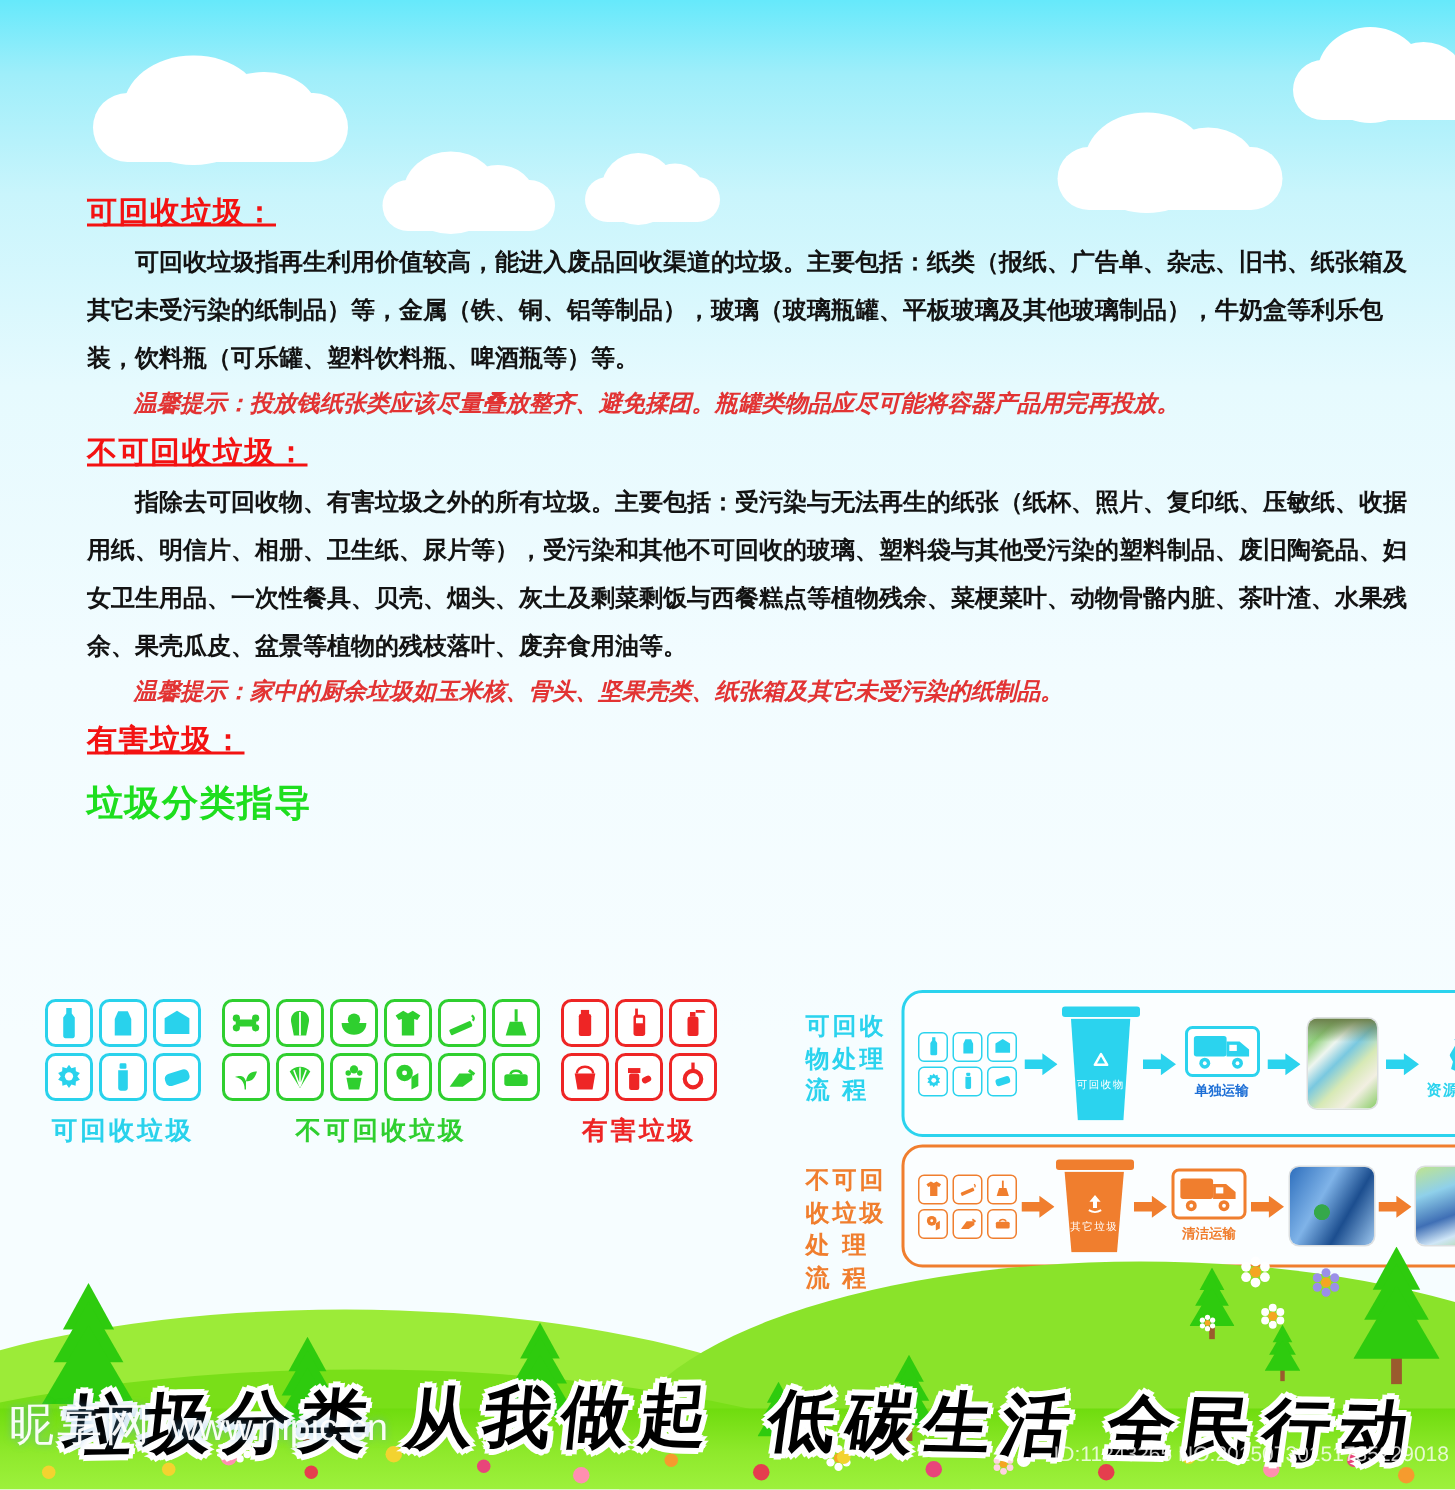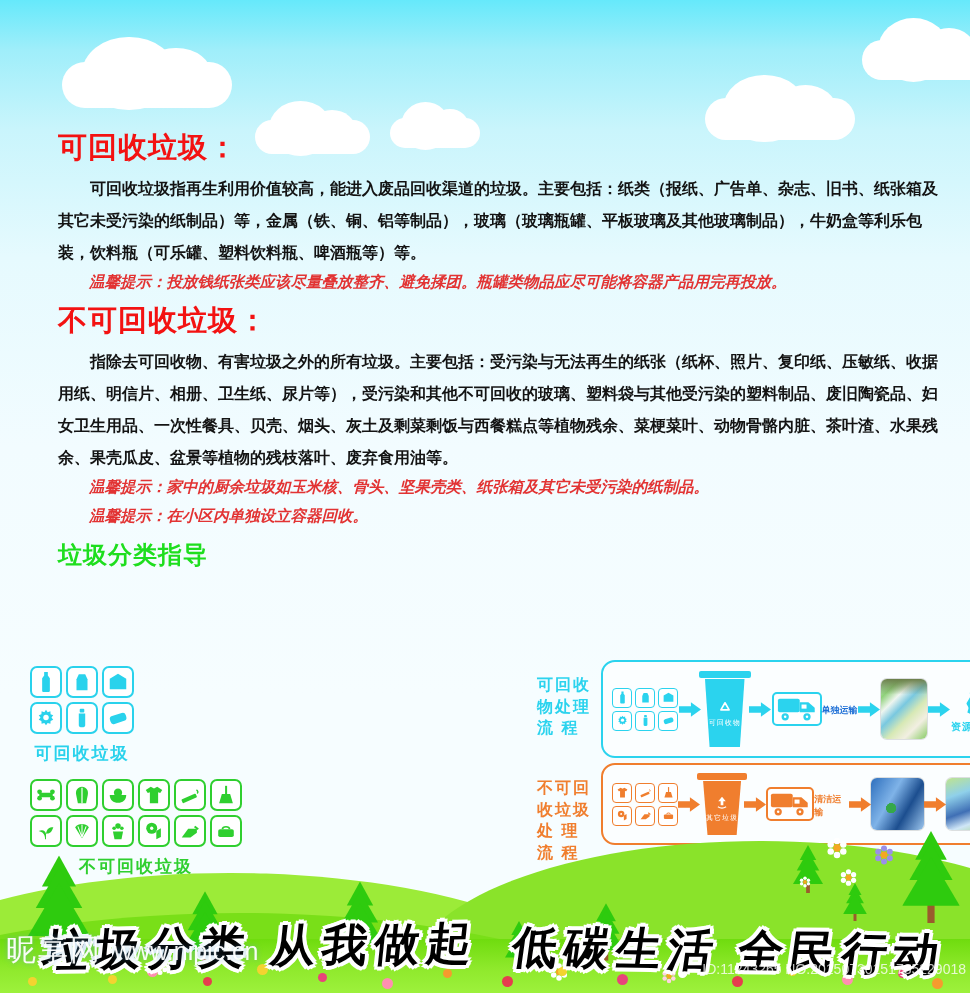--- a/index.html
+++ b/index.html
@@ -11,27 +11,27 @@
   .cloud::before,.cloud::after{content:"";position:absolute;background:#fff;border-radius:50%;}
   .cloud::before{width:55%;height:160%;left:12%;top:-55%;}
   .cloud::after{width:42%;height:120%;right:12%;top:-30%;}
   
   .title{position:absolute;top:40px;left:0;width:100%;text-align:center;margin:0;
     font-size:54px;font-weight:bold;letter-spacing:3px;color:#2fd32f;white-space:nowrap;
     text-shadow:-3px -3px 0 #fff,3px -3px 0 #fff,-3px 3px 0 #fff,3px 3px 0 #fff,0 -3px 0 #fff,0 3px 0 #fff,-3px 0 0 #fff,3px 0 0 #fff;}
   
   .sections{position:absolute;left:58px;top:128px;width:880px;}
   .sec{margin-bottom:8px;}
-  .sec h2{margin:0 0 5px;font-size:29px;color:#f31212;letter-spacing:1px;}
+  .sec h2{margin:0 0 5px;font-size:20px;color:#f31212;letter-spacing:1px;text-decoration:underline;}
   .sec .body{margin:0;font-size:16px;line-height:32px;text-indent:2em;color:#131313;font-weight:bold;}
   .tip{margin:3px 0 0 2em;font-size:15.5px;color:#e23333;font-weight:bold;font-style:italic;
     font-family:"Liberation Serif","DejaVu Serif",serif;}
   .guide-h{margin:12px 0 0;font-size:24px;color:#1ede1e;letter-spacing:1px;}
   
-  .guidance{position:absolute;left:30px;top:666px;width:450px;display:flex;gap:14px;align-items:flex-start;flex-direction:column;}
+  .guidance{position:absolute;left:30px;top:666px;width:450px;display:flex;gap:14px;align-items:flex-start;}
   .g-group{display:flex;flex-direction:column;align-items:center;color:var(--c);}
   .g-grid{display:grid;gap:4px;}
   .cols3{grid-template-columns:repeat(3,32px);}
   .cols6{grid-template-columns:repeat(6,32px);}
   .g-cell{width:32px;height:32px;border:2px solid var(--c);border-radius:7px;background:#fff;
     display:flex;align-items:center;justify-content:center;box-sizing:border-box;color:var(--c);}
   .g-cell svg{width:22px;height:22px;fill:currentColor;}
   .g-caption{margin-top:8px;font-size:17px;font-weight:bold;letter-spacing:2px;}
   
   .flows{position:absolute;left:509px;top:660px;width:480px;margin-left:28px;}
@@ -44,21 +44,21 @@
   .mini{display:grid;grid-template-columns:repeat(3,20px);gap:3px;}
   .mini .g-cell{width:20px;height:20px;border-width:1.5px;border-radius:4px;}
   .mini .g-cell svg{width:13px;height:13px;}
   .barrow{flex:0 0 auto;color:var(--c);}
   .bin{width:46px;display:flex;flex-direction:column;}
   .f1 .bin{height:76px;} .f2 .bin{height:62px;}
   .bin-lid{height:7px;background:var(--c);border-radius:2px;margin:0 -3px 1px;}
   .bin-body{flex:1;background:var(--c);clip-path:polygon(7% 0,93% 0,83% 100%,17% 100%);
     display:flex;flex-direction:column;align-items:center;justify-content:center;gap:1px;}
   .bin-label{font-size:7px;color:#fff;letter-spacing:1px;}
-  .truckcol{display:flex;flex-direction:row;align-items:center;}
+  .truckcol{display:flex;flex-direction:column;align-items:center;}
   .truckbox{width:50px;height:34px;border:2px solid var(--c);border-radius:5px;background:#fff;
     display:flex;align-items:center;justify-content:center;box-sizing:border-box;}
   .truckbox svg{width:40px;fill:var(--c);}
   .truck-label{margin-top:3px;font-size:9px;font-weight:bold;}
   .f1 .truck-label{color:#1d6fd6;} .f2 .truck-label{color:#f07e2e;}
   .photo{border-radius:6px;box-shadow:0 0 0 1px rgba(0,0,0,.12);}
   .p-recycle{width:46px;height:60px;background:
      linear-gradient(180deg,#6b7f4a 0%,rgba(107,127,74,0) 26%),
      linear-gradient(135deg,#bfe9c9 0%,#8fd17a 18%,#eef5ef 32%,#79c8e0 46%,#d7e9b5 62%,#f2efe2 78%,#88cc66 100%);}
   .p-machine{width:56px;height:52px;background:
@@ -261,21 +261,21 @@
       <h2>可回收垃圾：</h2>
       <p class="body">可回收垃圾指再生利用价值较高，能进入废品回收渠道的垃圾。主要包括：纸类（报纸、广告单、杂志、旧书、纸张箱及其它未受污染的纸制品）等，金属（铁、铜、铝等制品），玻璃（玻璃瓶罐、平板玻璃及其他玻璃制品），牛奶盒等利乐包装，饮料瓶（可乐罐、塑料饮料瓶、啤酒瓶等）等。</p>
       <p class="tip">温馨提示：投放钱纸张类应该尽量叠放整齐、避免揉团。瓶罐类物品应尽可能将容器产品用完再投放。</p>
     </div>
     <div class="sec">
       <h2>不可回收垃圾：</h2>
       <p class="body">指除去可回收物、有害垃圾之外的所有垃圾。主要包括：受污染与无法再生的纸张（纸杯、照片、复印纸、压敏纸、收据用纸、明信片、相册、卫生纸、尿片等），受污染和其他不可回收的玻璃、塑料袋与其他受污染的塑料制品、废旧陶瓷品、妇女卫生用品、一次性餐具、贝壳、烟头、灰土及剩菜剩饭与西餐糕点等植物残余、菜梗菜叶、动物骨骼内脏、茶叶渣、水果残余、果壳瓜皮、盆景等植物的残枝落叶、废弃食用油等。</p>
       <p class="tip">温馨提示：家中的厨余垃圾如玉米核、骨头、坚果壳类、纸张箱及其它未受污染的纸制品。</p>
     </div>
     <div class="sec">
-      <p class="tip">温馨提示：在小区内单独设立容器回收。</p>
+      <h2>有害垃圾：</h2>
     </div>
     <div class="sec">
     </div>
     <h3 class="guide-h">垃圾分类指导</h3>
   </div>
 
   <div class="guidance">
     <div class="g-group" style="--c:#29d2ec">
       <div class="g-grid cols3">
         <div class="g-cell">

